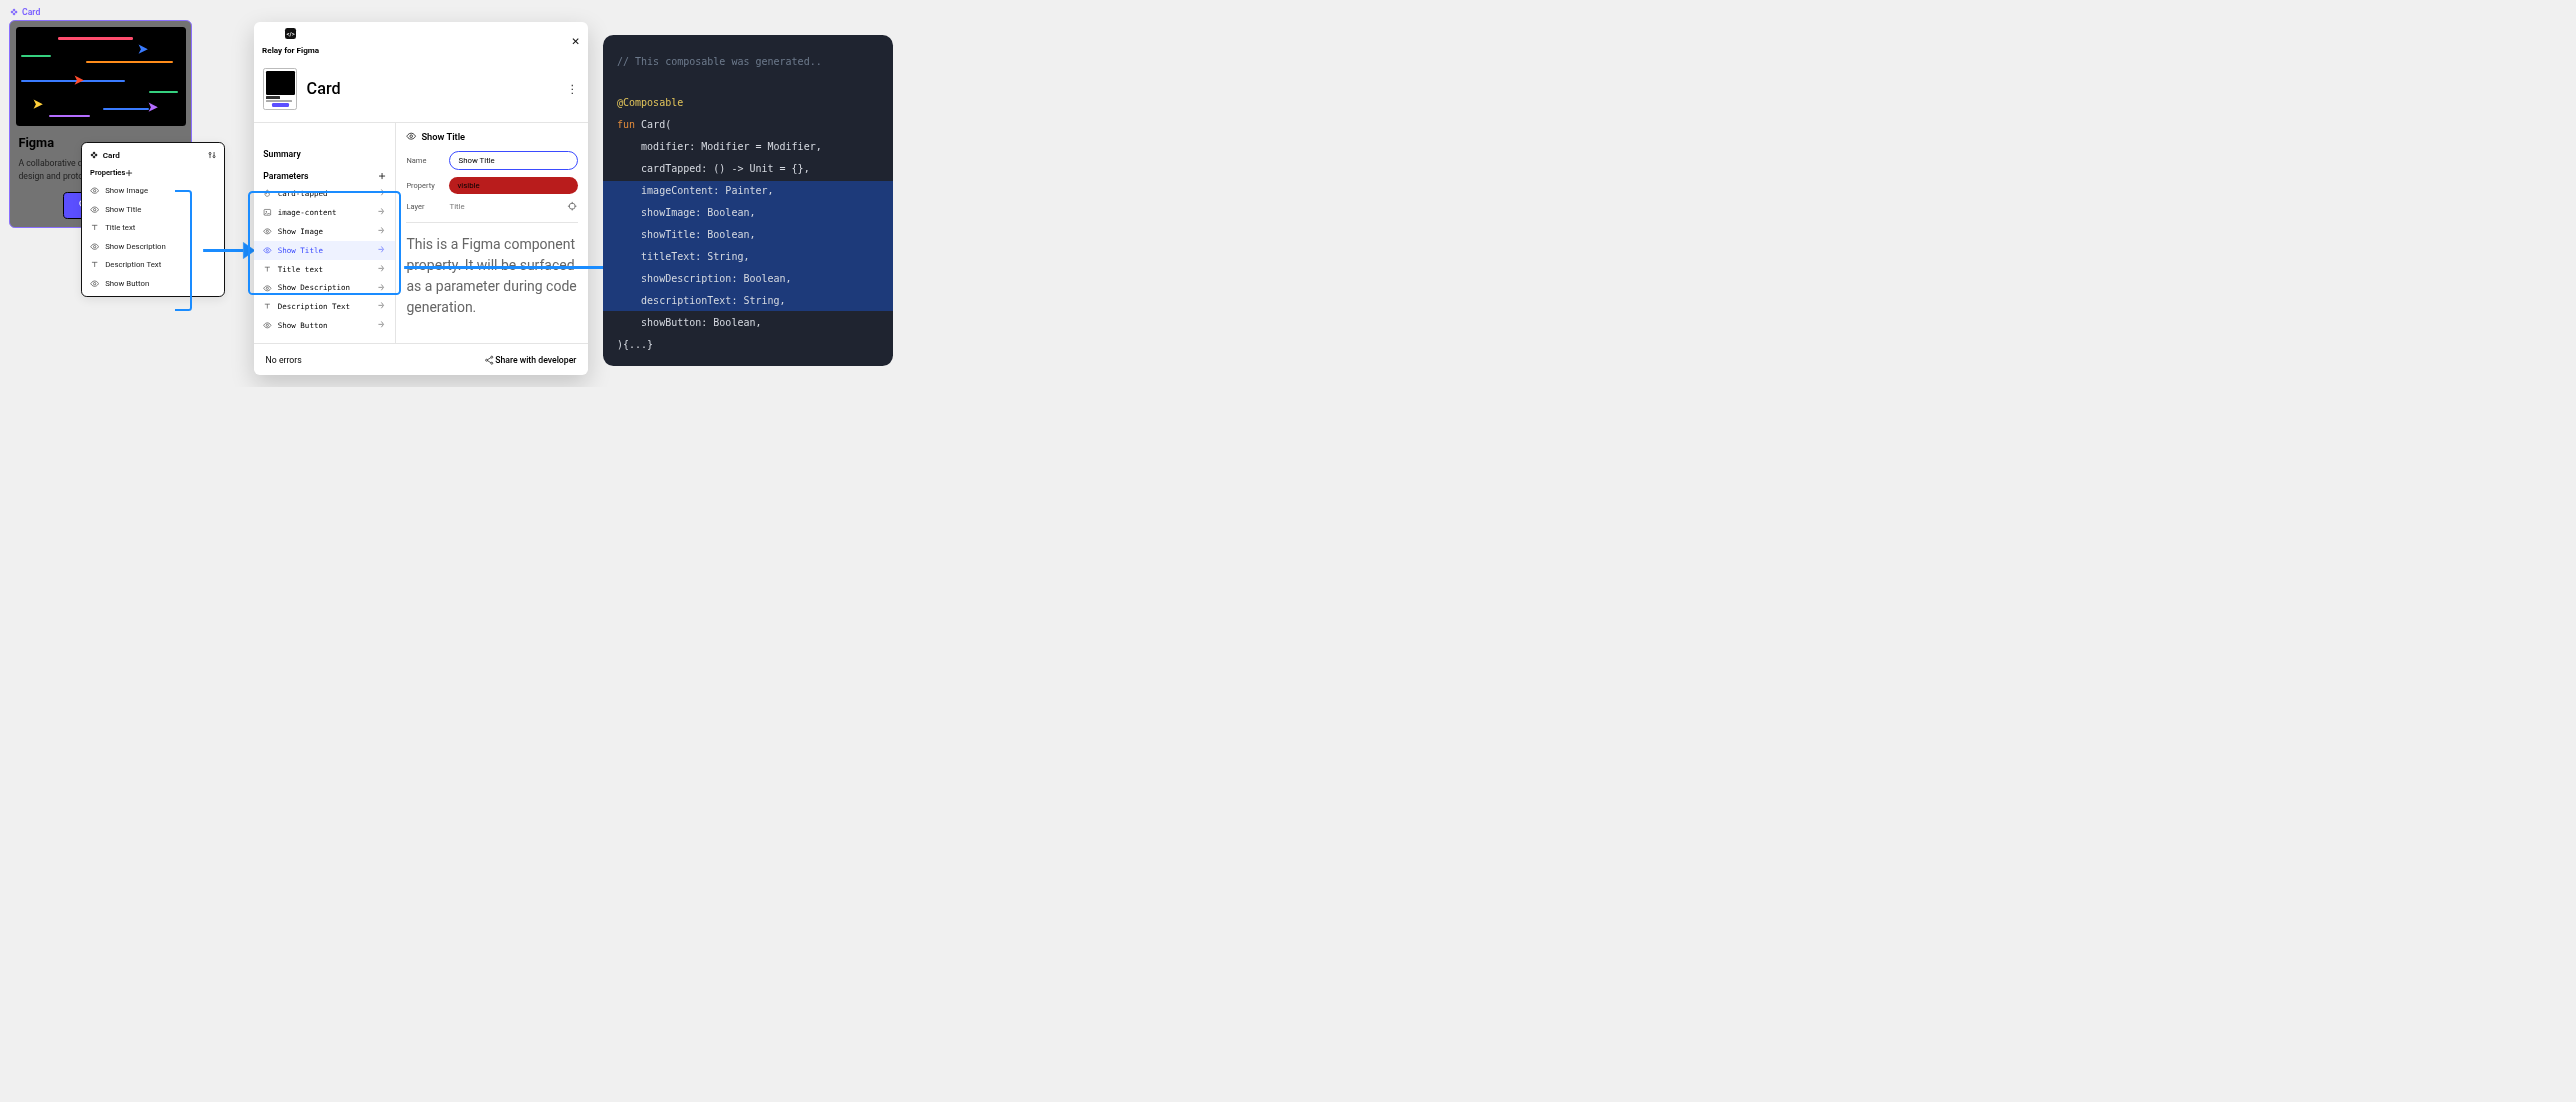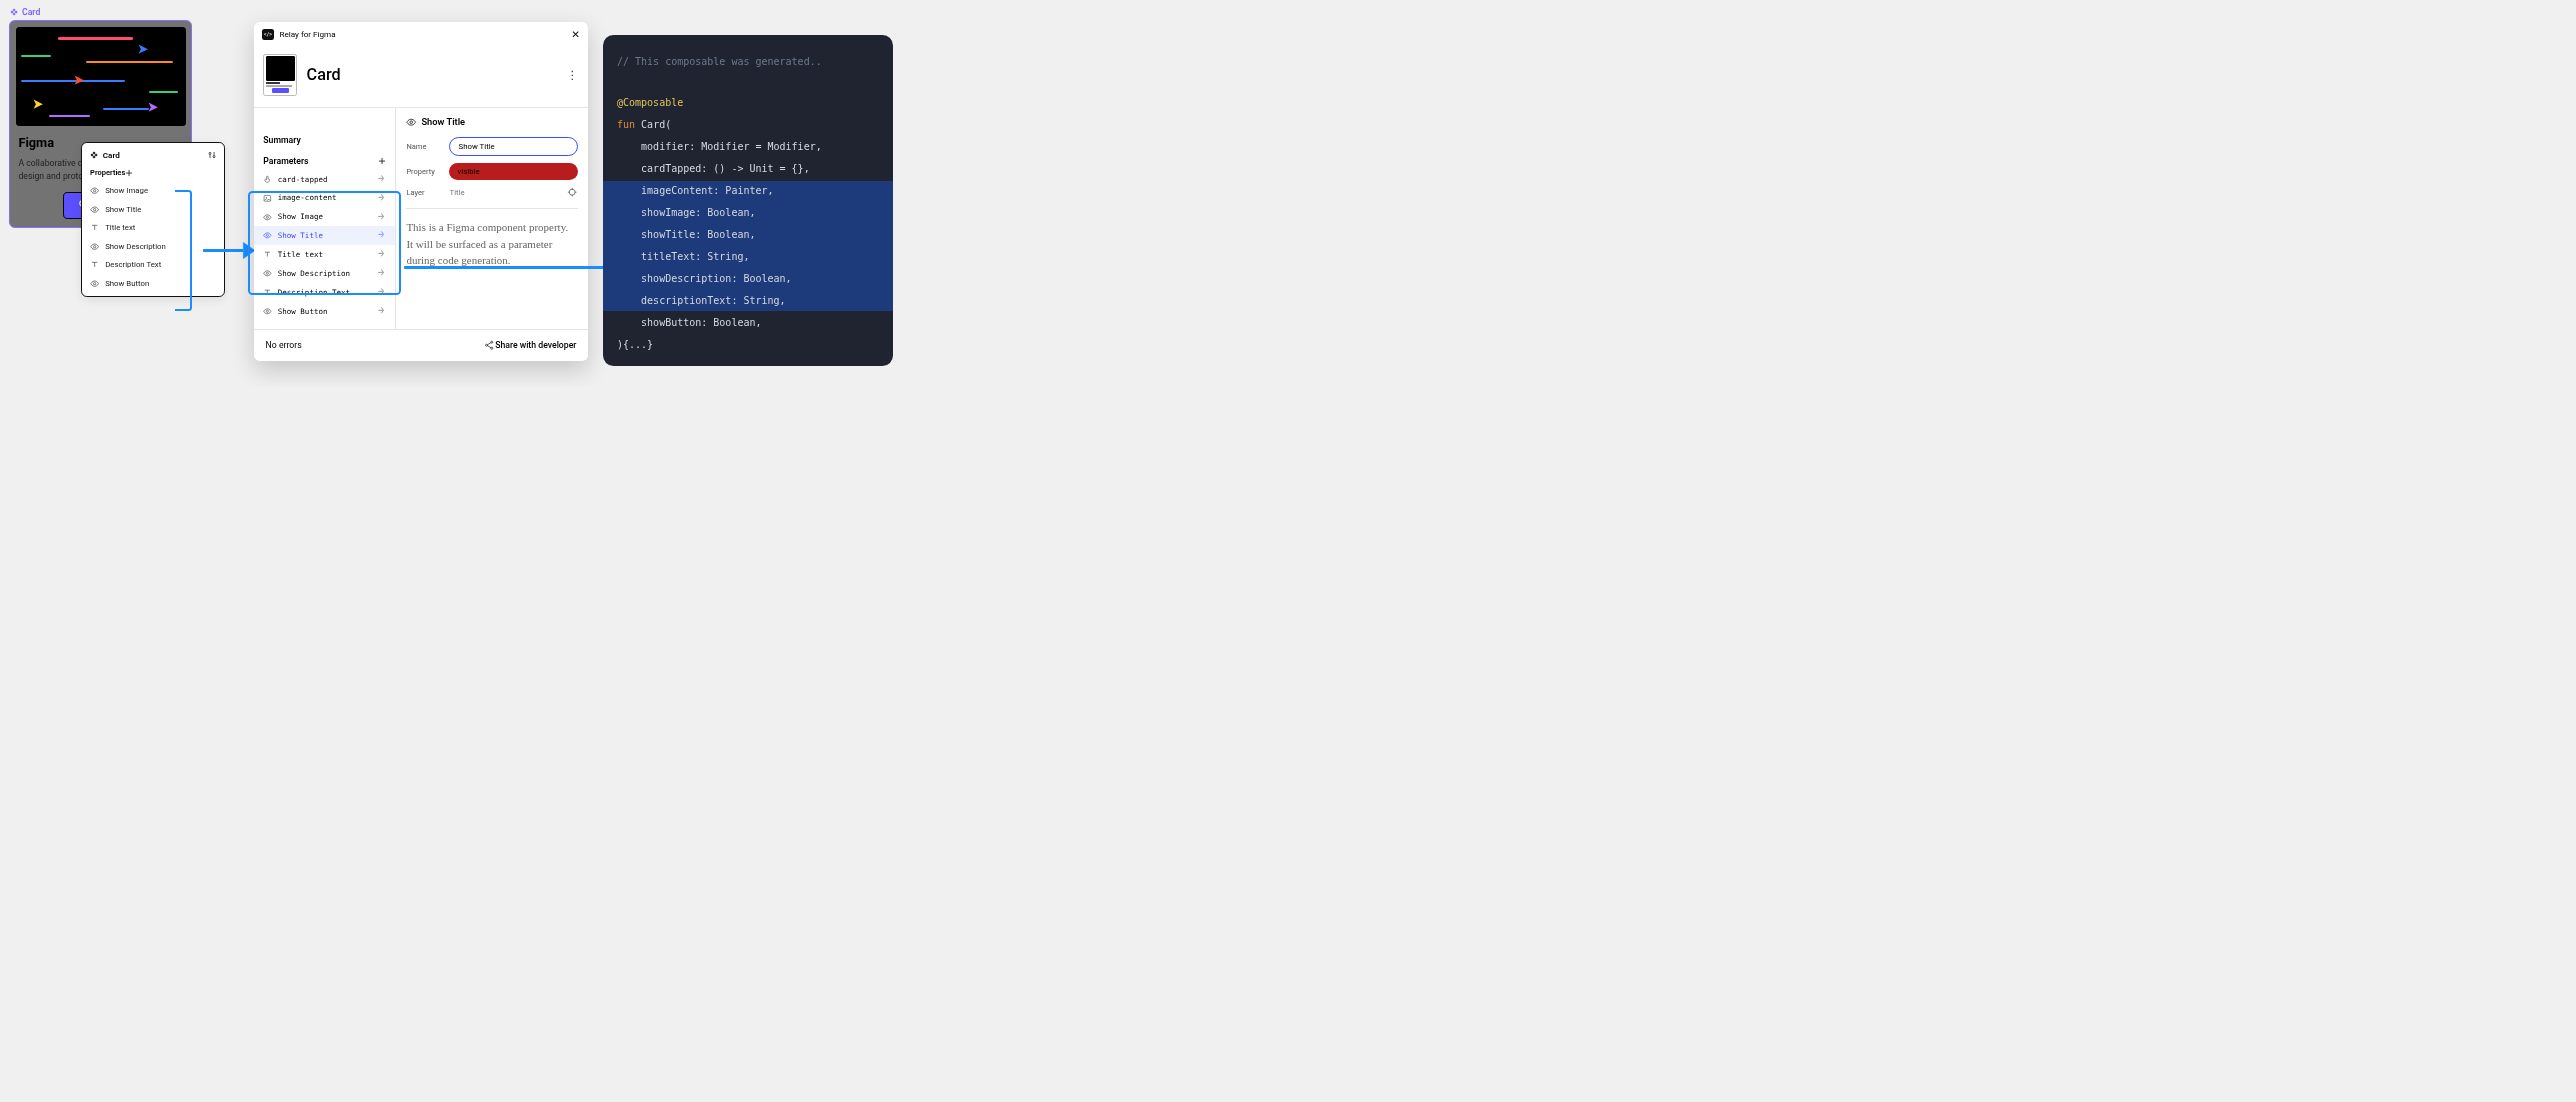--- a/index.html
+++ b/index.html
@@ -99,21 +99,21 @@
     width: 334px;
     background: #fff;
     border-radius: 5.8px;
     box-shadow: 0 8.1px 23px rgba(0,0,0,0.18);
     overflow: hidden;
   }
   .relay-top {
     display: flex; align-items: center; justify-content: space-between;
     padding: 5.8px 8.1px;
   }
-  .relay-top-left { display: flex; align-items: center; gap: 5.8px; font-weight: 400; font-size: 8.1px; }
+  .relay-top-left { display: flex; align-items: center; gap: 5.8px; font-weight: 700; font-size: 8.1px; flex-direction: column; }
   .relay-logo {
     width: 11.6px; height: 11.6px; background: #111; border-radius: 2.3px;
     display: flex; align-items: center; justify-content: center; color: #fff; font-size: 5.8px;
   }
   .close-x { cursor: pointer; font-size: 10.4px; color: #111; }
 
   .relay-title-row {
     display: flex; align-items: center; justify-content: space-between;
     padding: 7px 9.3px 11.6px;
   }
@@ -153,21 +153,21 @@
   }
   .form-row label { width: 35px; color: #555; font-size: 7.5px; }
   .pill {
     flex:1; background:#b91c1c; border-radius: 10.4px; padding: 4.1px 8.1px; font-size: 7.8px;
   }
   .pill.outlined { border:0.9px solid #3b4bff; background:transparent; }
   .layer-row { display:flex; align-items:center; gap:8.1px; margin: 7px 0 10.4px; font-size:8.1px; }
   .layer-row .lbl { width:35px; color:#555; font-size:7.5px; }
   .layer-row .val { color:#777; font-size:7.8px; flex:1; }
   .crosshair { width:10.4px; height:10.4px; }
-  .hint { font-size: 11px; color: #666; line-height: 1.5; border-top:0.6px solid #e4e4e4; padding-top:10.4px;font-family:Liberation Serif, serif; }
+  .hint { font-size: 14px; color: #666; line-height: 1.5; border-top:0.6px solid #e4e4e4; padding-top:10.4px; }
 
   .relay-footer {
     display: flex; align-items: center; justify-content: space-between;
     padding: 10.4px 11.6px; border-top: 0.6px solid #e4e4e4; font-size: 8.7px;
   }
   .share { display:flex; align-items:center; gap:1px; font-weight:500; cursor:pointer; }
   .blue-box {
     position: absolute;
     border: 2.3px solid #1a8cff; border-radius: 4.6px;
   }

